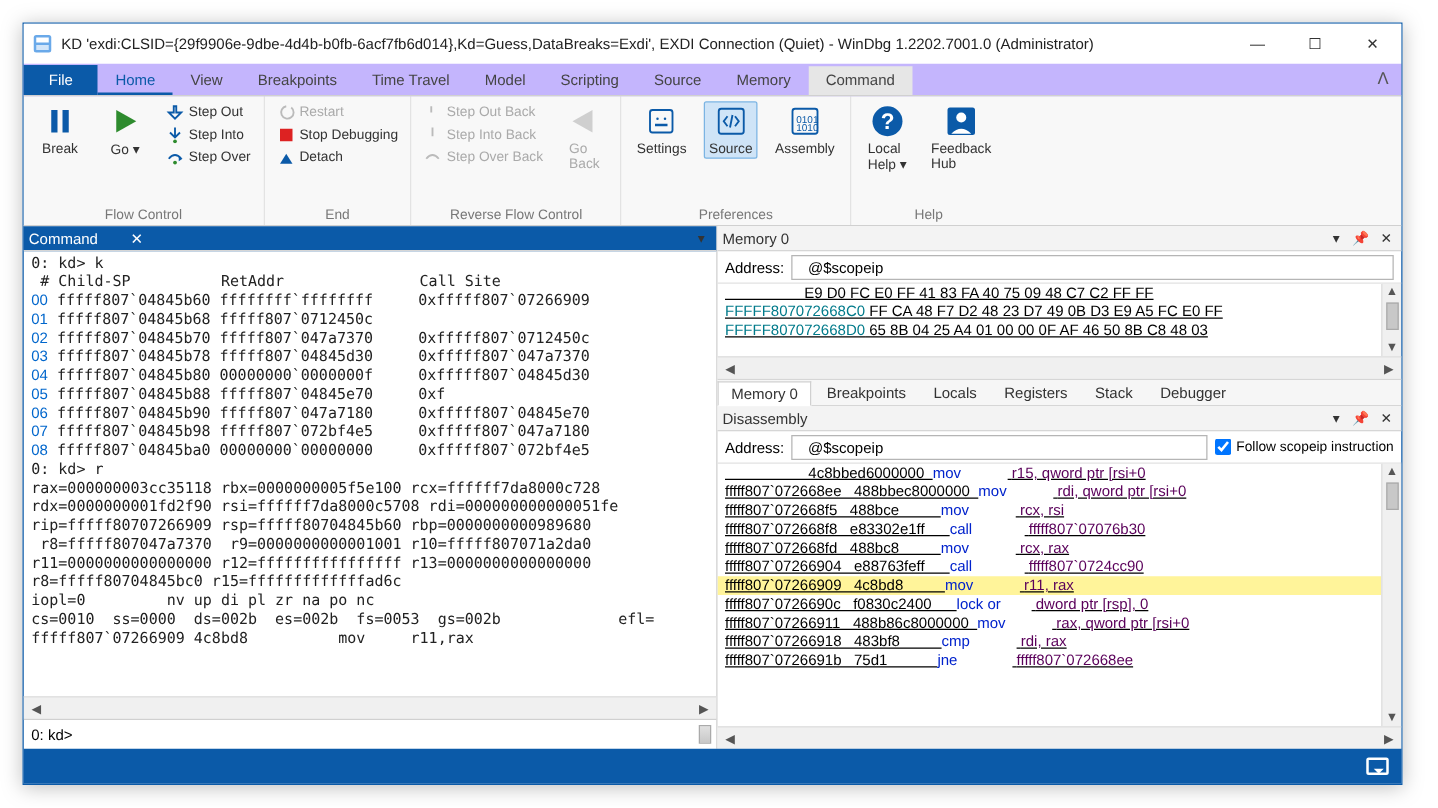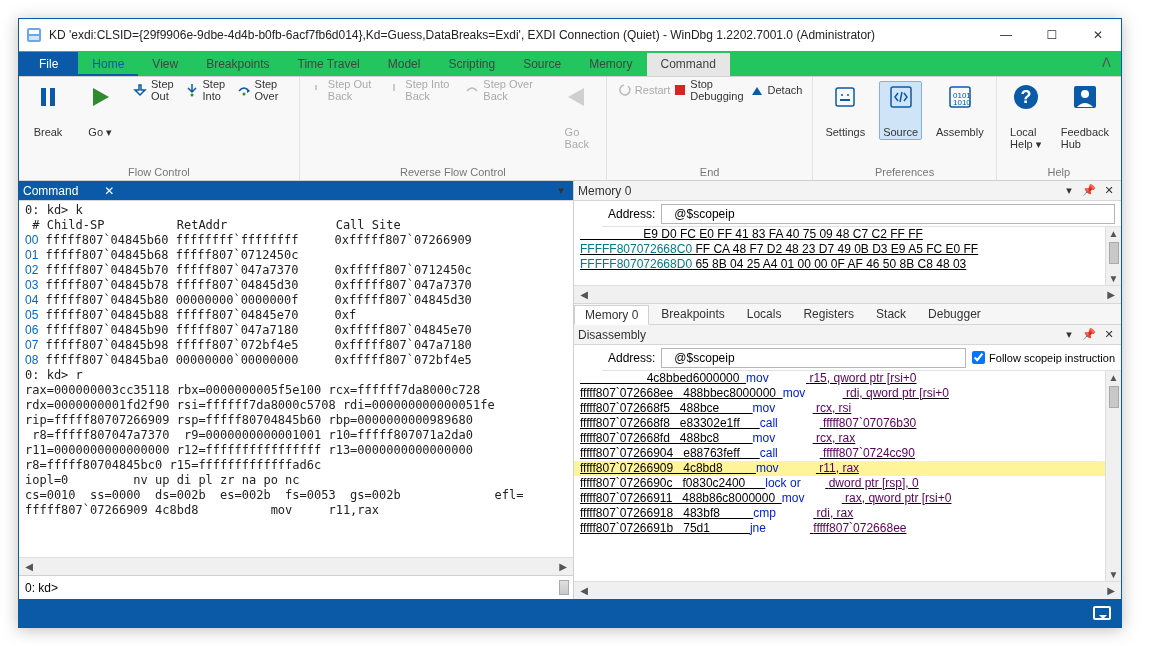--- a/index.html
+++ b/index.html
@@ -8,38 +8,38 @@
   .window { position: absolute; left: 18px; top: 18px; width: 1104px; height: 610px; background: #fff; border: 1px solid #0b5aa8; display: flex; flex-direction: column; }
 
   
   .titlebar { height: 32px; background: #fff; display: flex; align-items: center; padding-left: 6px; }
   .titlebar .appicon { width: 18px; height: 18px; margin-right: 6px; display:flex;align-items:center;justify-content:center; }
   .titlebar .title { font-size: 12px; color:#222; flex:1; white-space:nowrap; overflow:hidden; text-overflow:ellipsis;}
   .winbtns { display:flex; height:100%; }
   .winbtn { width:46px; display:flex; align-items:center; justify-content:center; font-size:12px; color:#333;}
 
   
-  .tabrow { height: 26px; display:flex; align-items:flex-end; background:#22c55e; border-bottom:1px solid #d0d0d0; padding-left:0; position:relative;}
+  .tabrow { height: 26px; display:flex; align-items:flex-end; background:#c4b5fd; border-bottom:1px solid #d0d0d0; padding-left:0; position:relative;}
   .tab { padding: 4px 14px 5px 14px; font-size:12px; color:#444; }
   .tab.file { background:#0b5aa8; color:#fff; padding:5px 20px;}
   .tab.active { color:#0b5aa8; border-bottom:2px solid #0b5aa8; padding-bottom:3px;}
   .tab.selected-gray { background:#e6e6e6;}
   .collapse { position:absolute; right:10px; top:4px; font-size:13px; color:#555;}
 
   
   .ribbon { height: 104px; background:#f8f8f8; border-bottom:1px solid #d0d0d0; display:flex; }
   .group { display:flex; flex-direction:column; border-right:1px solid #e3e3e3; padding:4px 8px 2px 8px; }
   .group-body { flex:1; display:flex; align-items:flex-start; gap:10px;}
   .group-label { font-size:11px; color:#777; text-align:center; padding-top:2px;}
-  .bigbtn { display:flex; flex-direction:column; align-items:center; gap:15px; padding:2px 4px; font-size:11px; color:#333; min-width:42px;}
+  .bigbtn { display:flex; flex-direction:column; align-items:center; gap:2px; padding:2px 4px; font-size:11px; color:#333; min-width:42px;}
   .bigbtn .ico { width:28px; height:28px; display:flex; align-items:center; justify-content:center;}
   .smallbtn { display:flex; align-items:center; gap:4px; font-size:11px; color:#333; padding:1px 2px; height:18px;}
   .smallbtn.disabled { color:#aaa;}
   .smallbtn .sico { width:14px; height:14px; display:flex; align-items:center; justify-content:center;}
-  .vstack { display:flex; flex-direction:row; gap:0px;}
+  .vstack { display:flex; flex-direction:column; gap:0px;}
   .bigbtn.selected { background:#cfe4f7; border:1px solid #7bb4e3; border-radius:2px; padding:1px 3px;}
 
   
   .workspace { flex:1; display:flex; min-height:0;}
   .leftcol { width:555px; display:flex; flex-direction:column; border-right:1px solid #cfcfcf;}
   .rightcol { flex:1; display:flex; flex-direction:column; min-width:0;}
 
   .panel-header { height:20px; background:#f3f3f3; border-bottom:1px solid #d6d6d6; display:flex; align-items:center; padding:0 4px; font-size:12px; color:#333; position:relative;}
   .panel-header.blue { background:#0b5aa8; color:#fff;}
   .panel-header .phbtns { margin-left:auto; display:flex; gap:4px; font-size:11px;}
@@ -49,21 +49,21 @@
   .command-body { flex:1; font-family:Consolas,monospace; font-size:12px; line-height:15px; color:#222; padding:2px 6px 0 6px; overflow:hidden; white-space:pre; position:relative;}
   .command-body .link { color:#0066cc;}
   .hscroll { height:18px; background:#f0f0f0; border-top:1px solid #ddd; display:flex; align-items:center; padding:0 2px; font-size:10px;}
   .hscroll .arrow { width:16px; text-align:center; color:#555;}
   .hscroll .track { flex:1;}
 
   .inputbar { height:24px; border-top:1px solid #d0d0d0; display:flex; align-items:center; font-family:Consolas,monospace; font-size:12px; padding:0 6px; gap:4px; position:relative;}
   .inputbar input { flex:1; border:none; outline:none; font-family:Consolas,monospace; font-size:12px;}
   .inputbar::after{ content:""; position:absolute; right:4px; top:4px; bottom:4px; width:8px; background:linear-gradient(#e0e0e0,#c8c8c8); border:1px solid #aaa;}
 
-  .addrbar { height:26px; display:flex; align-items:center; gap:6px; padding:2px 6px; font-size:12px; border-bottom:1px solid #e2e2e2;margin-left:28px;}
+  .addrbar { height:26px; display:flex; align-items:center; gap:6px; padding:2px 6px; font-size:12px; border-bottom:1px solid #e2e2e2;}
   .addrbar input { flex:1; font-size:12px; padding:2px 12px; border:1px solid #b5b5b5;}
   .addrbar label { font-size:11px; display:flex; align-items:center; gap:4px;}
 
   .mono { font-family:Consolas,monospace; font-size:12px; line-height:15px;text-decoration:underline;}
   .memory-body, .disasm-body { overflow:hidden;}
   .mem-line { white-space:pre; }
   .mem-line .addr { color:#007a8a;}
   .disasm-line { white-space:pre; padding-left:6px;}
   .disasm-line .mn { color:#0022cc; display:inline-block; min-width:60px;}
   .disasm-line .ops { color:#5a005a;}
@@ -180,85 +180,85 @@
       </div>
       <div class="group-label">Flow Control</div>
     </div>
 
     <div class="group">
       <div class="group-body">
         <div class="vstack">
           <div class="smallbtn disabled">
                 <span class="sico">
                   <svg width="14" height="14">
-                    <path d="M6 2 L6 7" stroke="#bbb" stroke-width="1.5"></path>
-                  </svg>
-                </span>
-                <span>Step Out Back</span>
-              </div>
-          <div class="smallbtn disabled">
-                <span class="sico">
-                  <svg width="14" height="14">
-                    <path d="M7 1 L7 8" stroke="#bbb" stroke-width="1.5"></path>
-                  </svg>
-                </span>
-                <span>Step Into Back</span>
-              </div>
-          <div class="smallbtn disabled">
-                <span class="sico">
-                  <svg width="14" height="14">
-                    <path d="M12 8 Q7 2 2 8" stroke="#bbb" stroke-width="1.5" fill="none"></path>
-                  </svg>
-                </span>
-                <span>Step Over Back</span>
-              </div>
-        </div>
-        <div class="bigbtn" style="color:#aaa">
-          <span class="ico">
-                <svg width="24" height="24">
-                  <polygon points="19,3 3,12 19,21" fill="#cfcfcf"></polygon>
-                </svg>
-              </span>
-          <span style="white-space:pre">Go
-Back</span>
-        </div>
-      </div>
-      <div class="group-label">Reverse Flow Control</div>
+                    <path d="M11 3 A5 5 0 1 1 7 2" fill="none" stroke="#bbb" stroke-width="1.5"></path>
+                  </svg>
+                </span>
+                <span>Restart</span>
+              </div>
+          <div class="smallbtn">
+                <span class="sico">
+                  <svg width="12" height="12">
+                    <rect x="1" y="1" width="10" height="10" fill="#d22"></rect>
+                  </svg>
+                </span>
+                <span>Stop Debugging</span>
+              </div>
+          <div class="smallbtn">
+                <span class="sico">
+                  <svg width="14" height="14">
+                    <polygon points="2,12 12,12 7,4" fill="#0b5aa8"></polygon>
+                  </svg>
+                </span>
+                <span>Detach</span>
+              </div>
+        </div>
+      </div>
+      <div class="group-label">End</div>
     </div>
 
     <div class="group">
       <div class="group-body">
         <div class="vstack">
           <div class="smallbtn disabled">
                 <span class="sico">
                   <svg width="14" height="14">
-                    <path d="M11 3 A5 5 0 1 1 7 2" fill="none" stroke="#bbb" stroke-width="1.5"></path>
-                  </svg>
-                </span>
-                <span>Restart</span>
-              </div>
-          <div class="smallbtn">
-                <span class="sico">
-                  <svg width="12" height="12">
-                    <rect x="1" y="1" width="10" height="10" fill="#d22"></rect>
-                  </svg>
-                </span>
-                <span>Stop Debugging</span>
-              </div>
-          <div class="smallbtn">
-                <span class="sico">
-                  <svg width="14" height="14">
-                    <polygon points="2,12 12,12 7,4" fill="#0b5aa8"></polygon>
-                  </svg>
-                </span>
-                <span>Detach</span>
-              </div>
-        </div>
-      </div>
-      <div class="group-label">End</div>
+                    <path d="M6 2 L6 7" stroke="#bbb" stroke-width="1.5"></path>
+                  </svg>
+                </span>
+                <span>Step Out Back</span>
+              </div>
+          <div class="smallbtn disabled">
+                <span class="sico">
+                  <svg width="14" height="14">
+                    <path d="M7 1 L7 8" stroke="#bbb" stroke-width="1.5"></path>
+                  </svg>
+                </span>
+                <span>Step Into Back</span>
+              </div>
+          <div class="smallbtn disabled">
+                <span class="sico">
+                  <svg width="14" height="14">
+                    <path d="M12 8 Q7 2 2 8" stroke="#bbb" stroke-width="1.5" fill="none"></path>
+                  </svg>
+                </span>
+                <span>Step Over Back</span>
+              </div>
+        </div>
+        <div class="bigbtn" style="color:#aaa">
+          <span class="ico">
+                <svg width="24" height="24">
+                  <polygon points="19,3 3,12 19,21" fill="#cfcfcf"></polygon>
+                </svg>
+              </span>
+          <span style="white-space:pre">Go
+Back</span>
+        </div>
+      </div>
+      <div class="group-label">Reverse Flow Control</div>
     </div>
 
     <div class="group">
       <div class="group-body">
         <div class="bigbtn">
           <span class="ico">
                 <svg width="26" height="26">
                   <rect x="4" y="4" width="18" height="18" rx="2" fill="none" stroke="#0b5aa8" stroke-width="1.5"></rect>
                   <circle cx="10" cy="11" r="1" fill="#0b5aa8"></circle>
                   <circle cx="16" cy="11" r="1" fill="#0b5aa8"></circle>

